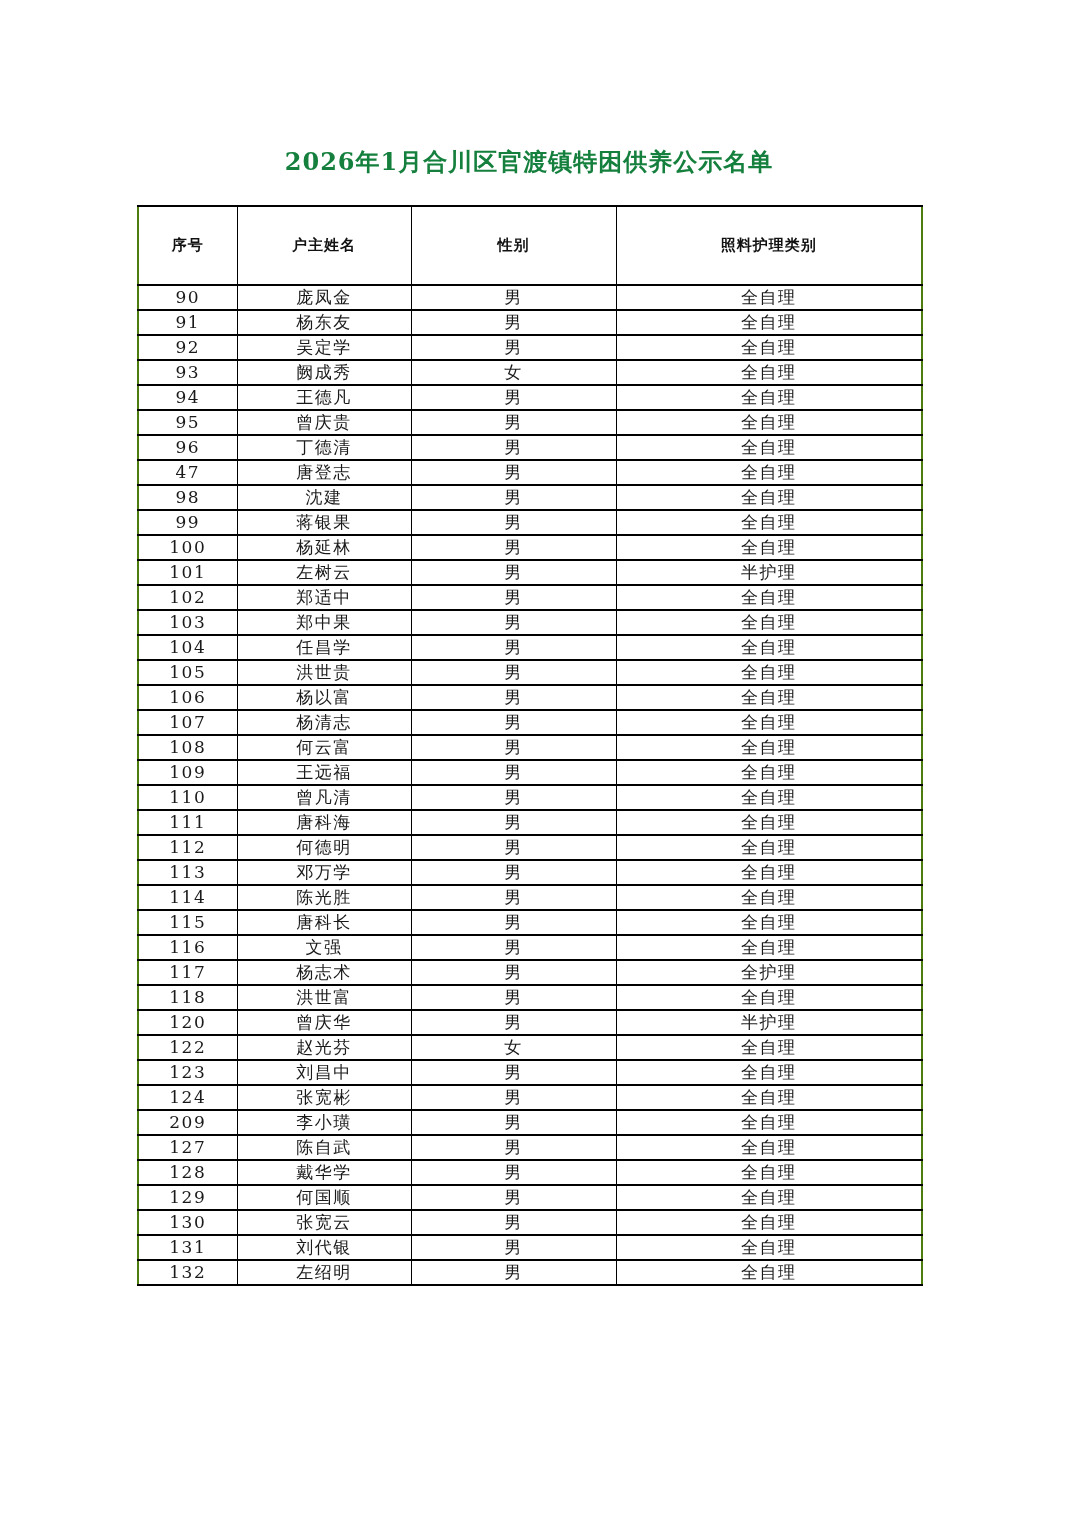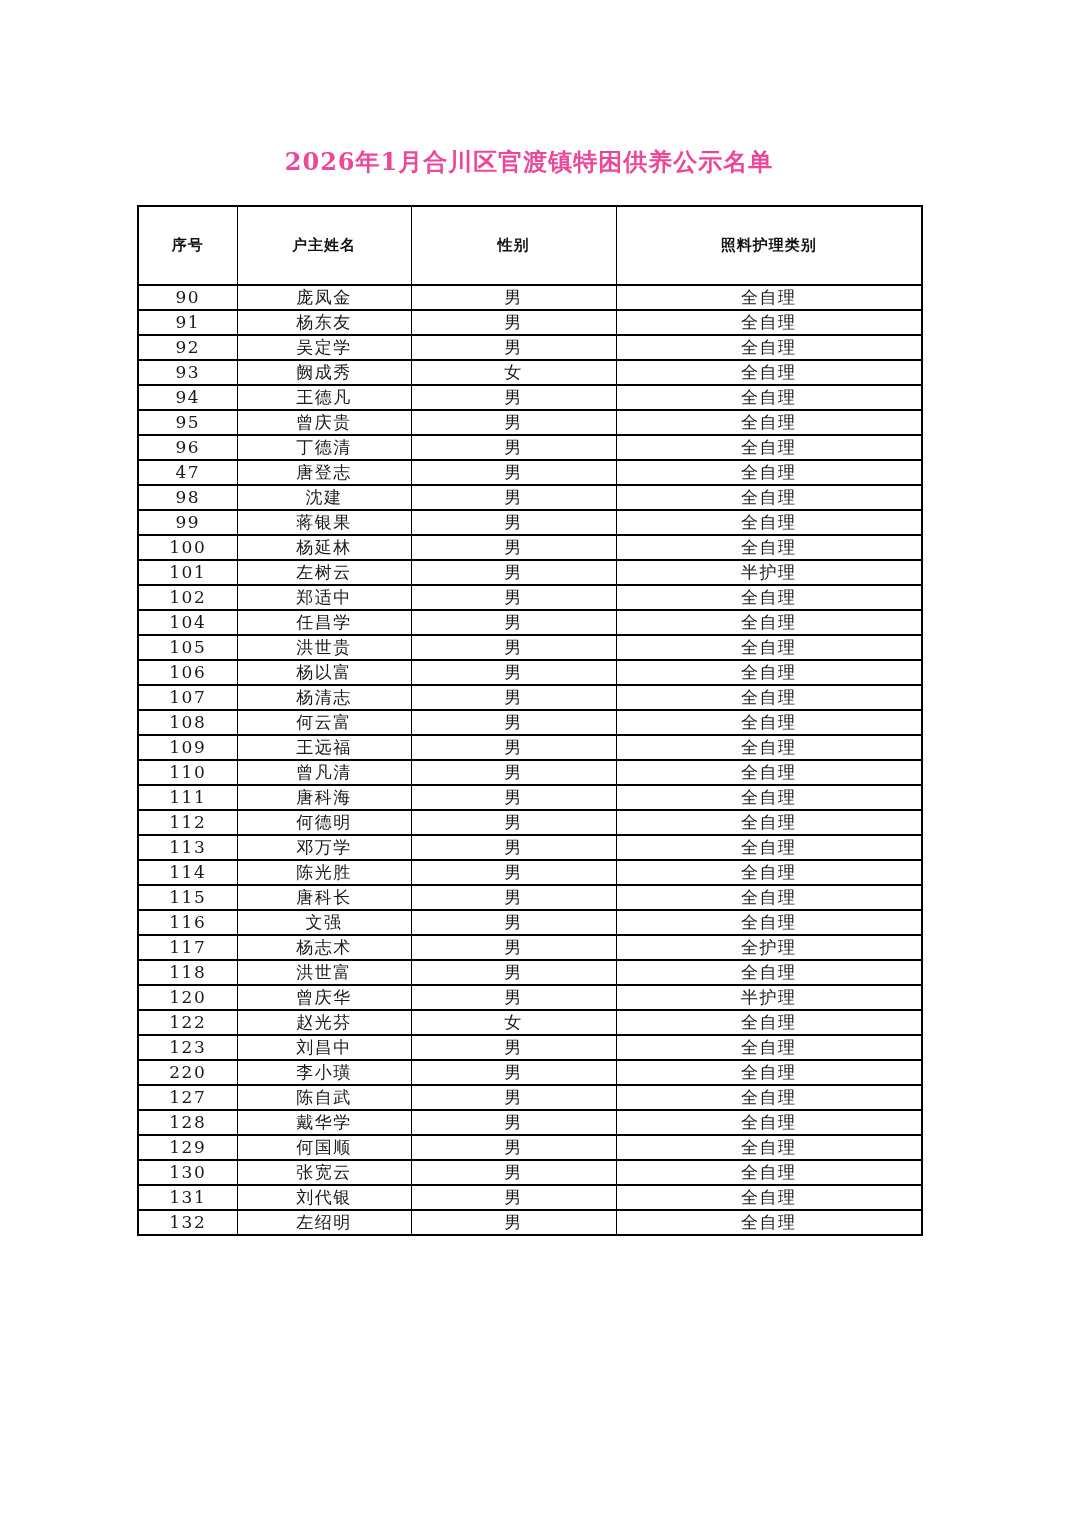--- a/index.html
+++ b/index.html
@@ -19,21 +19,21 @@
   }
   .doc-title {
     position: absolute;
     top: 146px;
     left: 137px;
     width: 784px;
     text-align: center;
     font-size: 24px;
     font-weight: bold;
     letter-spacing: 1px;
-    color: #ec4899;
+    color: #15803d;
   }
   table.roster {
     position: absolute;
     top: 205px;
     left: 137px;
     width: 784px;
     border-collapse: collapse;
     table-layout: fixed;
   }
   table.roster col.c0 { width: 99px;  }
@@ -45,21 +45,21 @@
     border-left: 1px solid #000;
     border-right: 1px solid #000;
     border-top: 2px solid #000;
     border-bottom: 2px solid #000;
     text-align: center;
     vertical-align: middle;
     padding: 0;
     overflow: hidden;
     white-space: nowrap;
   }
-  table.roster { border: 2px solid #000000; }
+  table.roster { border: 2px solid #4d7c0f; }
 
   table.roster th {
     height: 77px;
     font-size: 15px;
     font-weight: bold;
     letter-spacing: 1px;
     color: #111111;
   }
   table.roster td {
     height: 23px;
@@ -164,20 +164,26 @@
           <td>男</td>
           <td>半护理</td>
         </tr>
         <tr>
           <td>102</td>
           <td>郑适中</td>
           <td>男</td>
           <td>全自理</td>
         </tr>
         <tr>
+          <td>103</td>
+          <td>郑中果</td>
+          <td>男</td>
+          <td>全自理</td>
+        </tr>
+        <tr>
           <td>104</td>
           <td>任昌学</td>
           <td>男</td>
           <td>全自理</td>
         </tr>
         <tr>
           <td>105</td>
           <td>洪世贵</td>
           <td>男</td>
           <td>全自理</td>
@@ -272,21 +278,27 @@
           <td>女</td>
           <td>全自理</td>
         </tr>
         <tr>
           <td>123</td>
           <td>刘昌中</td>
           <td>男</td>
           <td>全自理</td>
         </tr>
         <tr>
-          <td>220</td>
+          <td>124</td>
+          <td>张宽彬</td>
+          <td>男</td>
+          <td>全自理</td>
+        </tr>
+        <tr>
+          <td>209</td>
           <td>李小璜</td>
           <td>男</td>
           <td>全自理</td>
         </tr>
         <tr>
           <td>127</td>
           <td>陈自武</td>
           <td>男</td>
           <td>全自理</td>
         </tr>

